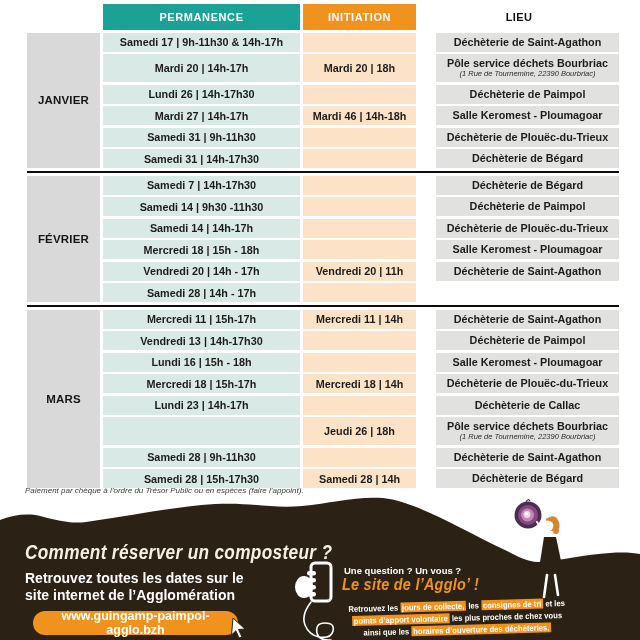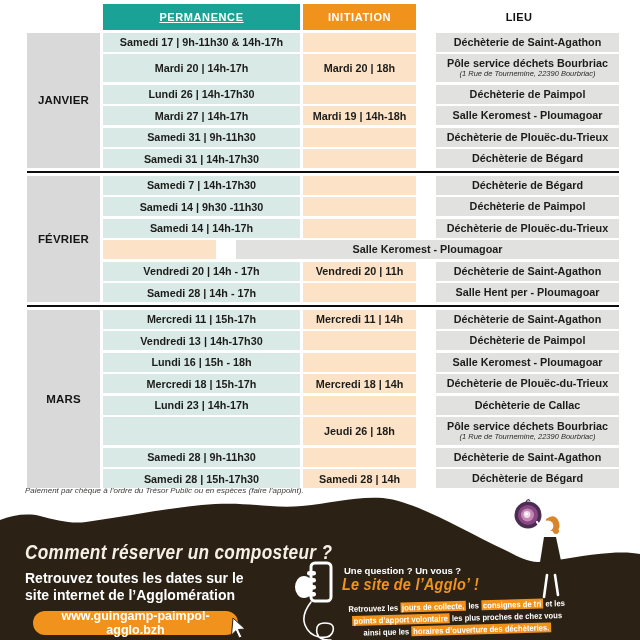--- a/index.html
+++ b/index.html
@@ -5,21 +5,21 @@
   html,body{margin:0;padding:0;background:#ffffff;}
   .page{position:relative;width:640px;height:640px;background:#ffffff;overflow:hidden;
         font-family:"Liberation Sans",sans-serif;color:#1c1c1a;}
 
   
   .table-wrap{position:absolute;left:27px;top:4px;width:592px;}
   .thead{display:flex;height:26px;margin-bottom:2.5px;}
   .th-spacer{width:76px;}
   .th{display:flex;align-items:center;justify-content:center;
       font-weight:bold;font-size:11px;letter-spacing:.6px;color:#ffffff;}
-  .th-perm{width:197px;background:#19a295;margin-right:3px;text-decoration:underline;}
+  .th-perm{width:197px;background:#19a295;margin-right:3px;}
   .th-init{width:113px;background:#f0921c;margin-right:3px;}
   .th-lieu{flex:1;color:#111111;letter-spacing:.4px;}
 
   .month-group{display:flex;}
   .month-cell{width:73px;background:#d9d9d9;margin-right:3px;
       display:flex;align-items:center;justify-content:center;
       font-weight:bold;font-size:11.5px;color:#151515;letter-spacing:.2px;}
   .rows{flex:1;display:flex;flex-direction:column;}
   .row{display:flex;height:19px;margin-bottom:2.5px;}
   .row.tall{height:28px;}
@@ -86,21 +86,21 @@
             </div>
             <div class="row">
               <div class="cell c-perm">Lundi 26 | 14h-17h30</div>
               <div class="cell c-init"></div>
               <div class="cell c-lieu">
                 <span>Déchèterie de Paimpol</span>
               </div>
             </div>
             <div class="row">
               <div class="cell c-perm">Mardi 27 | 14h-17h</div>
-              <div class="cell c-init">Mardi 19 | 14h-18h</div>
+              <div class="cell c-init">Mardi 46 | 14h-18h</div>
               <div class="cell c-lieu">
                 <span>Salle Keromest - Ploumagoar</span>
               </div>
             </div>
             <div class="row">
               <div class="cell c-perm">Samedi 31 | 9h-11h30</div>
               <div class="cell c-init"></div>
               <div class="cell c-lieu">
                 <span>Déchèterie de Plouëc-du-Trieux</span>
               </div>
@@ -133,38 +133,36 @@
               </div>
             </div>
             <div class="row">
               <div class="cell c-perm">Samedi 14 | 14h-17h</div>
               <div class="cell c-init"></div>
               <div class="cell c-lieu">
                 <span>Déchèterie de Plouëc-du-Trieux</span>
               </div>
             </div>
             <div class="row">
+              <div class="cell c-perm">Mercredi 18 | 15h - 18h</div>
               <div class="cell c-init"></div>
               <div class="cell c-lieu">
                 <span>Salle Keromest - Ploumagoar</span>
               </div>
             </div>
             <div class="row">
               <div class="cell c-perm">Vendredi 20 | 14h - 17h</div>
               <div class="cell c-init">Vendredi 20 | 11h</div>
               <div class="cell c-lieu">
                 <span>Déchèterie de Saint-Agathon</span>
               </div>
             </div>
             <div class="row">
               <div class="cell c-perm">Samedi 28 | 14h - 17h</div>
               <div class="cell c-init"></div>
-              <div class="cell c-lieu">
-                <span>Salle Hent per - Ploumagoar</span>
-              </div>
             </div>
           </div>
         </div>
         <div class="group-divider"></div>
         <div class="month-group">
           <div class="month-cell">MARS</div>
           <div class="rows">
             <div class="row">
               <div class="cell c-perm">Mercredi 11 | 15h-17h</div>
               <div class="cell c-init">Mercredi 11 | 14h</div>

